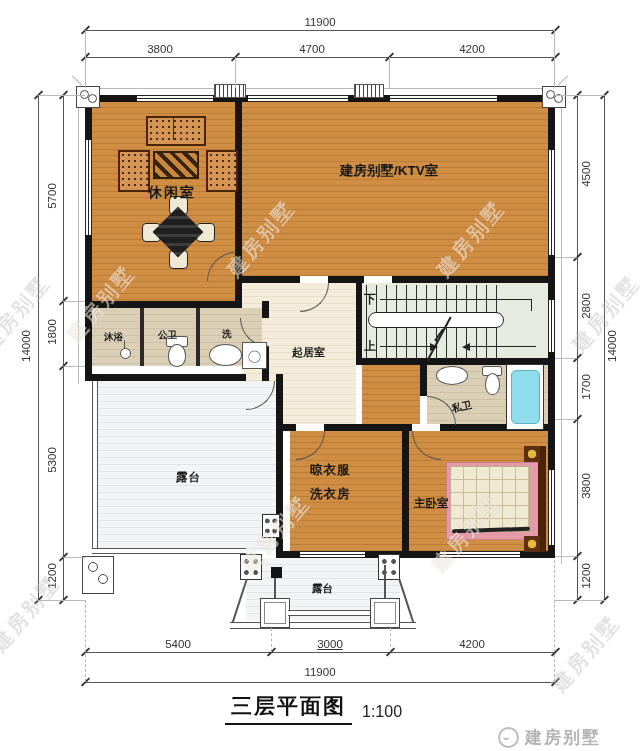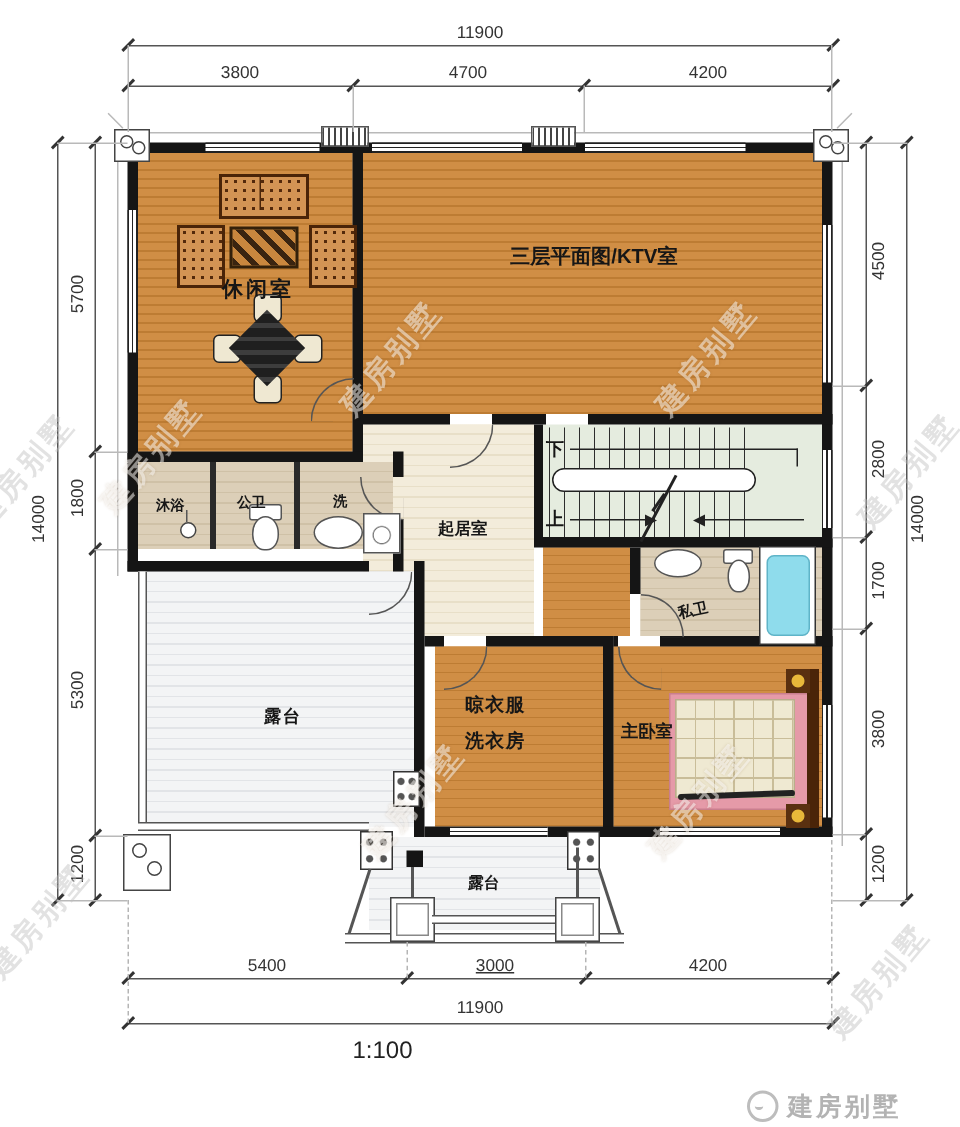--- a/index.html
+++ b/index.html
@@ -214,30 +214,30 @@
   <div class="sline" style="left:274px;top:578px;width:2px;height:22px;background:#555;"></div>
   <div class="sline" style="left:384px;top:565px;width:2px;height:35px;background:#555;"></div>
   <div class="sline" style="left:238px;top:578px;width:1.5px;height:50px;background:#555;transform:rotate(18deg);"></div>
   <div class="sline" style="left:406px;top:578px;width:1.5px;height:50px;background:#555;transform:rotate(-18deg);"></div>
   <div class="railline" style="left:230px;top:622px;width:186px;height:5px;"></div>
   <div class="pil" style="left:260px;top:598px;width:28px;height:28px;box-shadow:inset 0 0 0 3px #fff,inset 0 0 0 4px #888;"></div>
   <div class="pil" style="left:370px;top:598px;width:28px;height:28px;box-shadow:inset 0 0 0 3px #fff,inset 0 0 0 4px #888;"></div>
   <div class="railline" style="left:288px;top:610px;width:82px;height:4px;"></div>
 
   <div class="rlabel" style="left:148px;top:184px;font-size:14px;letter-spacing:2px;">休闲室</div>
-  <div class="rlabel" style="left:340px;top:162px;font-size:13.5px;">三层平面图/KTV室</div>
+  <div class="rlabel" style="left:340px;top:162px;font-size:13.5px;">建房别墅/KTV室</div>
   <div class="rlabel" style="left:292px;top:345px;font-size:11px;">起居室</div>
   <div class="rlabel" style="left:104px;top:331px;font-size:9.5px;">沐浴</div>
   <div class="rlabel" style="left:158px;top:329px;font-size:9.5px;">公卫</div>
   <div class="rlabel" style="left:222px;top:328px;font-size:9.5px;">洗</div>
   <div class="rlabel" style="left:176px;top:470px;font-size:11.5px;letter-spacing:1px;">露台</div>
   <div class="rlabel" style="left:310px;top:462px;font-size:12.5px;letter-spacing:1px;">晾衣服</div>
   <div class="rlabel" style="left:310px;top:486px;font-size:12.5px;letter-spacing:1px;">洗衣房</div>
   <div class="rlabel" style="left:452px;top:400px;font-size:10px;transform:rotate(-12deg);">私卫</div>
-  <div class="rlabel" style="left:414px;top:480px;font-size:11.5px;">主卧室</div>
+  <div class="rlabel" style="left:414px;top:496px;font-size:11.5px;">主卧室</div>
   <div class="rlabel" style="left:312px;top:582px;font-size:10.5px;">露台</div>
 
   <div class="dline" style="left:85px;top:30px;width:470px;height:1px;"></div>
   <div class="dline" style="left:85px;top:57px;width:470px;height:1px;"></div>
   <div class="dim" style="left:290px;top:16px;">11900</div>
   <div class="dim" style="left:130px;top:43px;">3800</div>
   <div class="dim" style="left:282px;top:43px;">4700</div>
   <div class="dim" style="left:442px;top:43px;">4200</div>
   <div class="tk" style="left:80px;top:29px;"></div>
   <div class="tk" style="left:550px;top:29px;"></div>
@@ -314,20 +314,21 @@
   <div class="wm white" style="left:215px;top:225px;">建房别墅</div>
   <div class="wm white" style="left:425px;top:225px;">建房别墅</div>
   <div class="wm white" style="left:230px;top:520px;">建房别墅</div>
   <div class="wm white" style="left:420px;top:520px;">建房别墅</div>
   <div class="wm gray" style="left:-30px;top:300px;">建房别墅</div>
   <div class="wm gray" style="left:560px;top:300px;">建房别墅</div>
   <div class="wm gray" style="left:-20px;top:600px;">建房别墅</div>
   <div class="wm gray" style="left:540px;top:640px;">建房别墅</div>
 
   <div class="title-row">
+    <span class="title-main">三层平面图</span>
     <span class="title-scale">1:100</span>
   </div>
   <div class="brand">
     <span class="brand-icon"></span>
     <span class="brand-text">建房别墅</span>
   </div>
 
 </div>
 
 </body></html>

